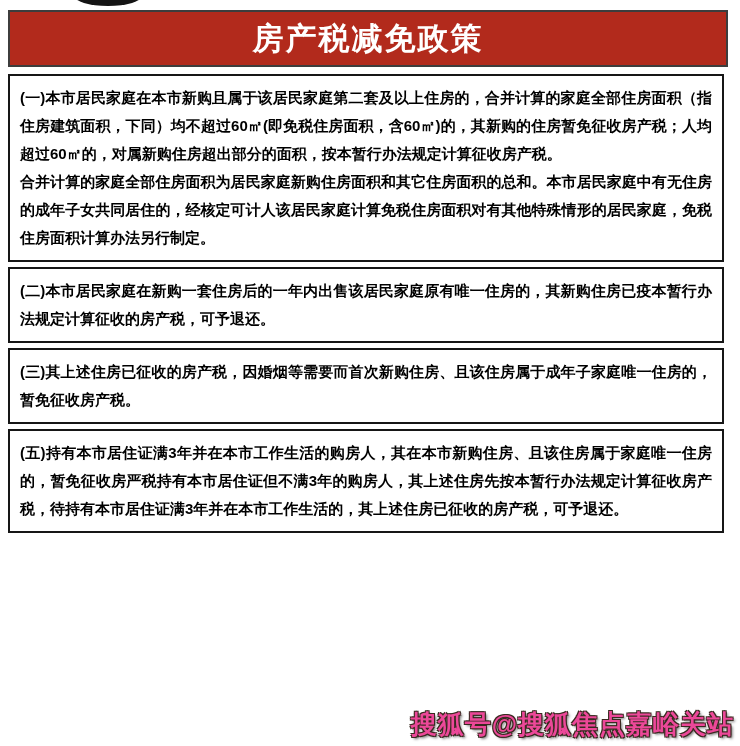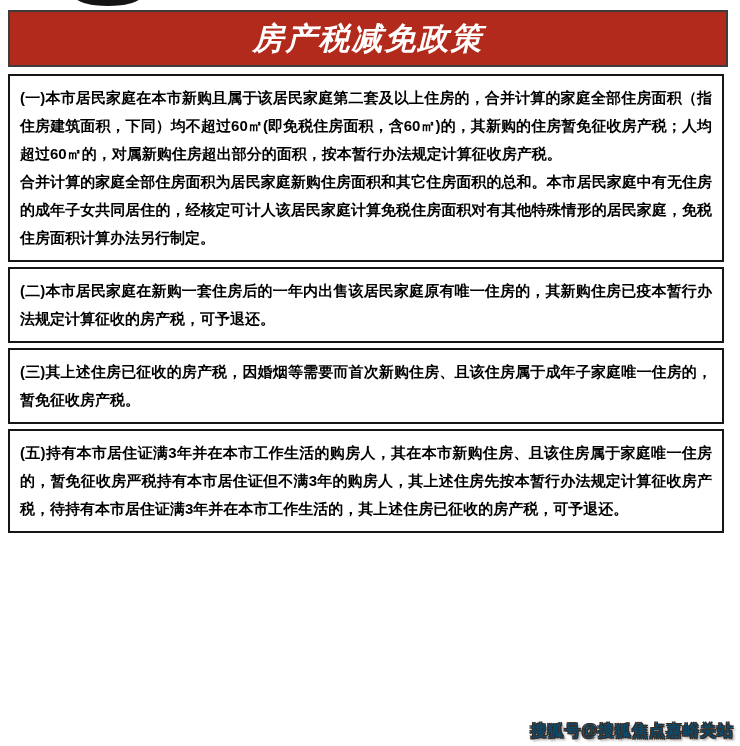--- a/index.html
+++ b/index.html
@@ -40,21 +40,20 @@
     display: flex;
     align-items: center;
     justify-content: center;
     z-index: 2;
   }
   .banner-title {
     color: #ffffff;
     font-size: 31px;
     font-weight: bold;
     letter-spacing: 2px;
-    font-style: italic;
   }
   .content {
     position: absolute;
     left: 8px;
     top: 74px;
     width: 716px;
   }
   .policy-box {
     box-sizing: border-box;
     width: 716px;
@@ -70,22 +69,22 @@
     font-weight: bold;
     line-height: 28px;
     text-align: justify;
   }
   .policy-box p + p {
   }
   .watermark {
     position: absolute;
     right: 6px;
     bottom: 4px;
-    color: #0c4a6e;
-    font-size: 16px;
+    color: #ec4899;
+    font-size: 26px;
     font-weight: bold;
     text-shadow: 1px 1px 0 #3a2a20, -1px -1px 0 #3a2a20, 1px -1px 0 #3a2a20, -1px 1px 0 #3a2a20, 2px 2px 3px rgba(0,0,0,0.6);
     z-index: 5;
     letter-spacing: 1px;
   }
 </style>
 </head>
 <body>
 
 <div class="page">

